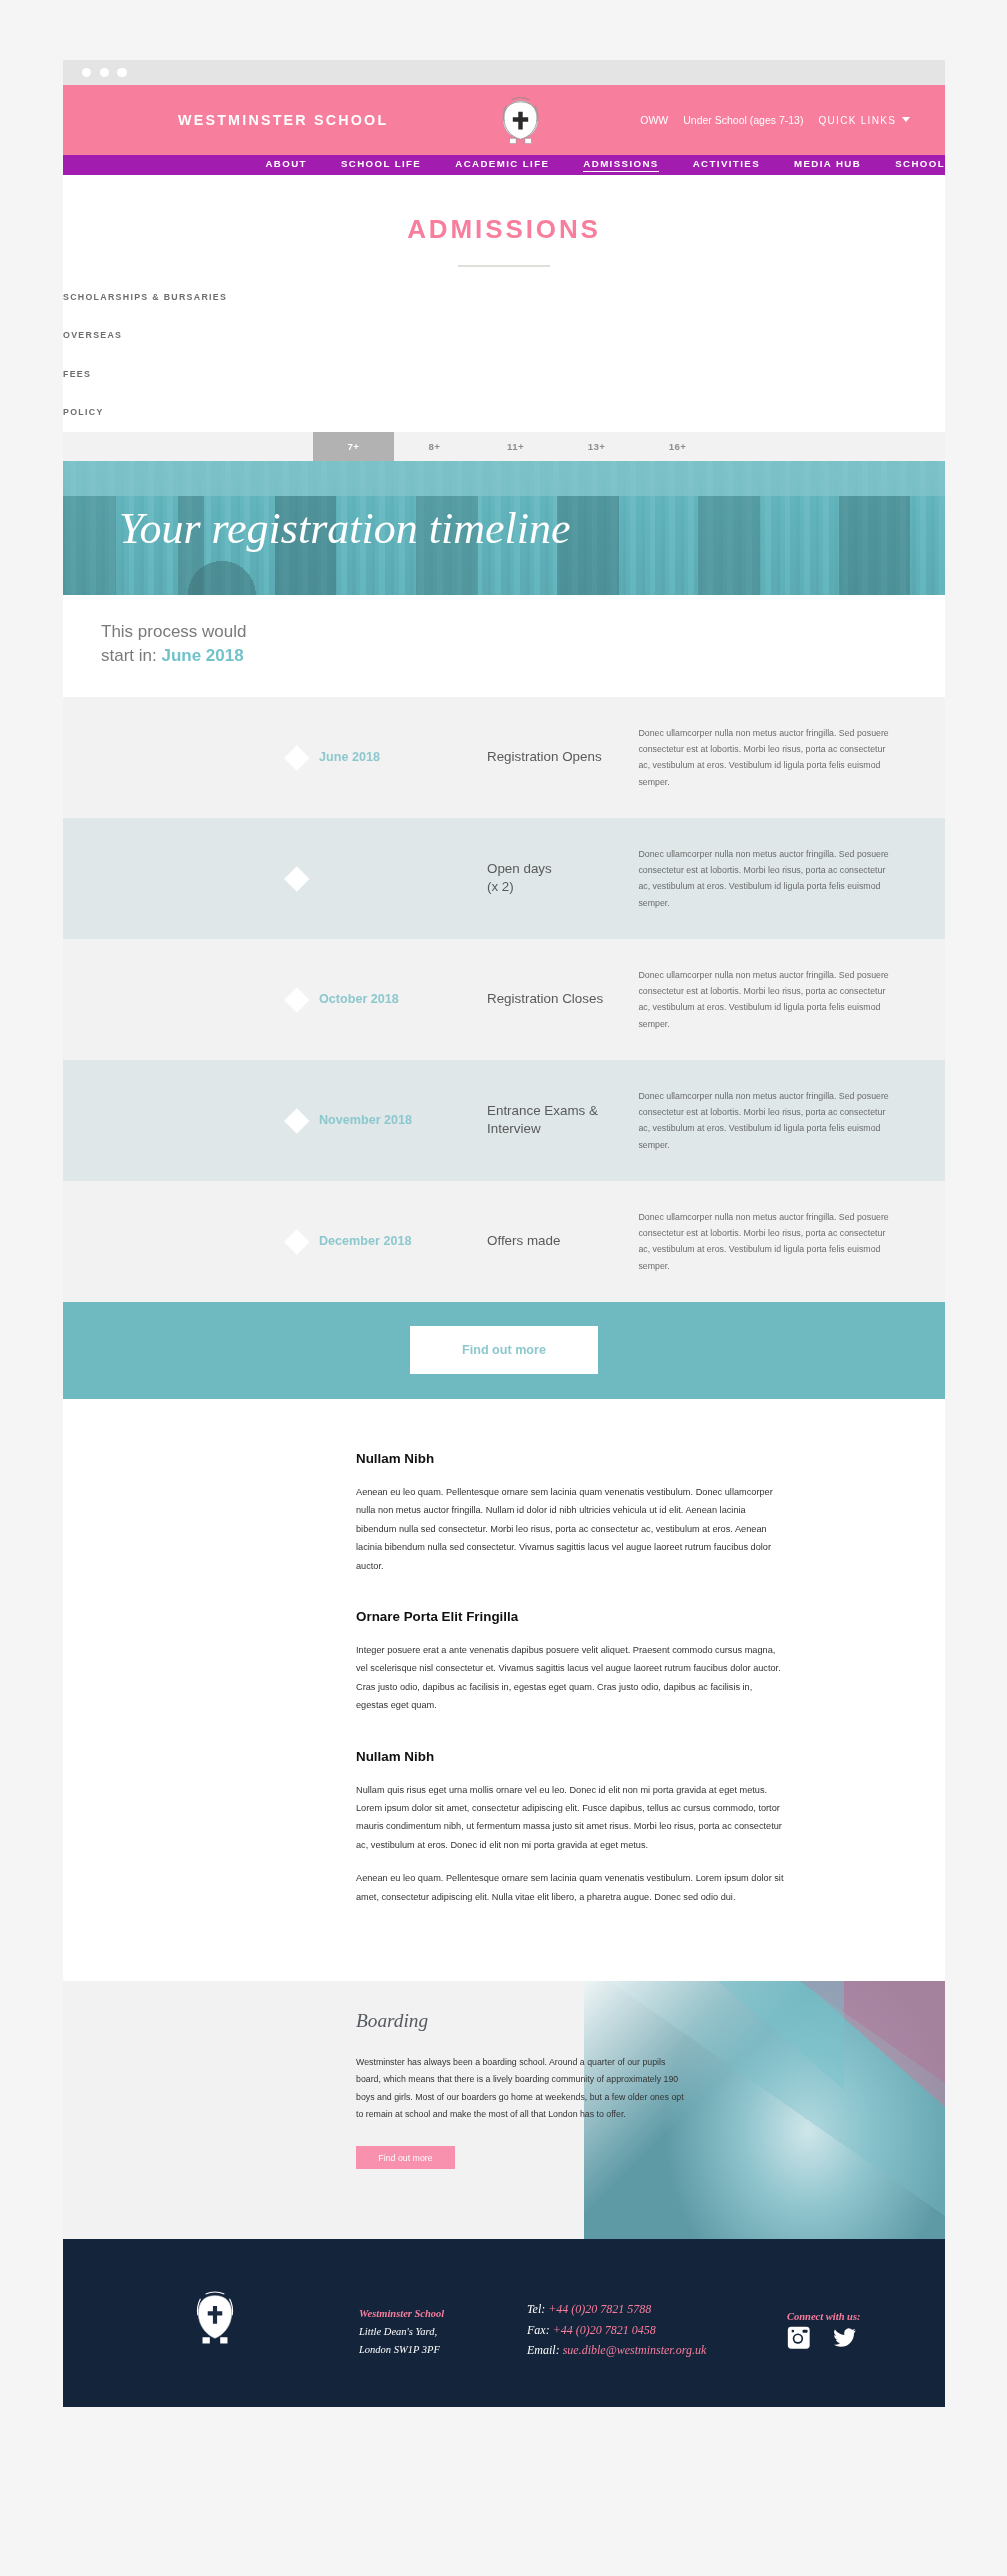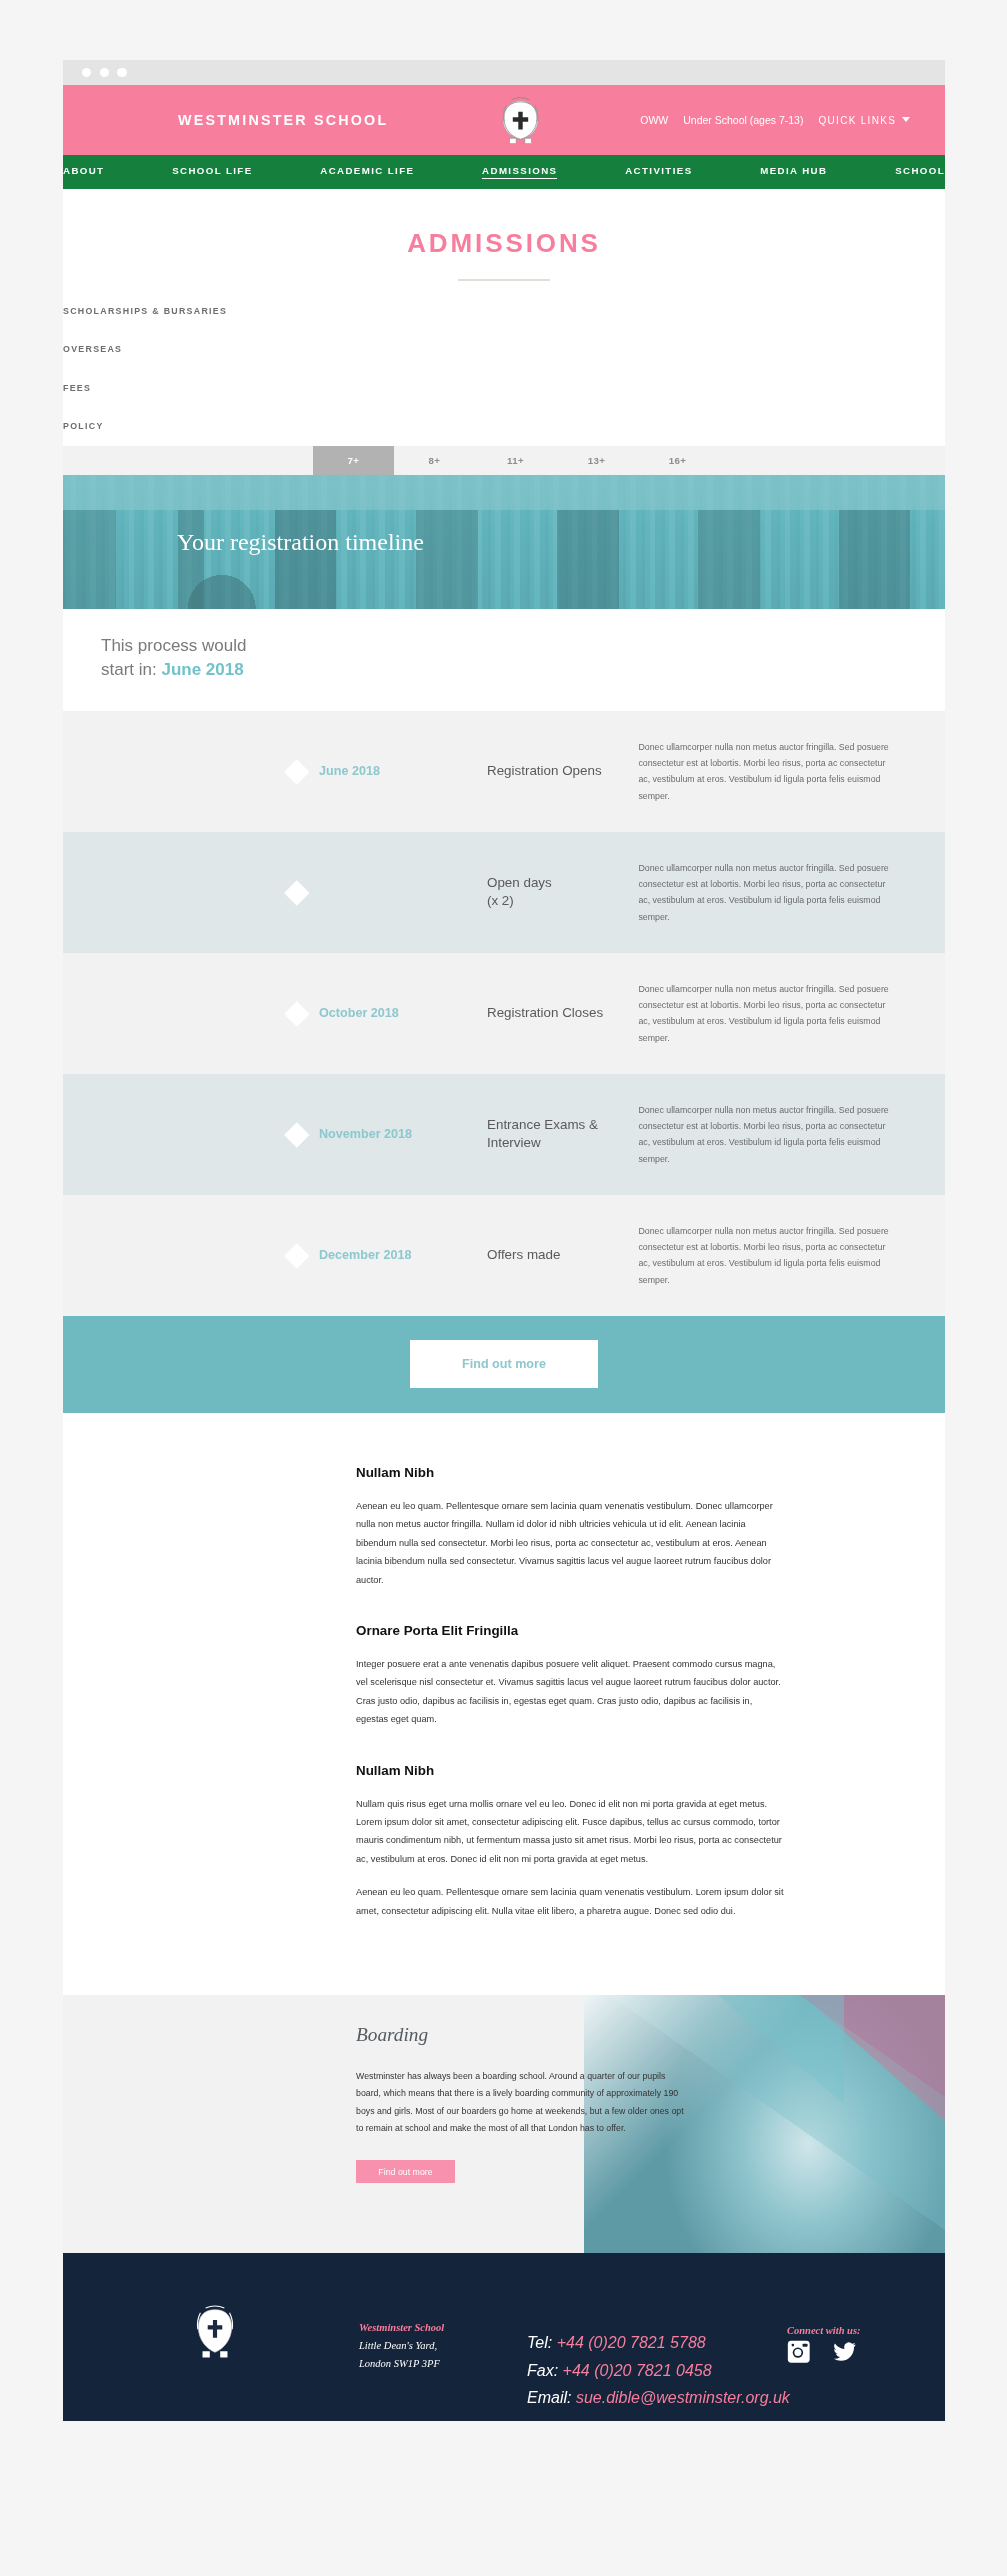--- a/index.html
+++ b/index.html
@@ -68,25 +68,25 @@
     width: 0; height: 0;
     border-left: 4.2px solid transparent;
     border-right: 4.2px solid transparent;
     border-top: 5px solid #ffffff;
     margin-left: 5.9px;
     vertical-align: 1.7px;
   }
 
   
   .mainnav {
-    background: #15803d;
-    height: 34px;
-    display: flex;
-    align-items: center;
-    justify-content: space-between;
+    background: #a21caf;
+    height: 20px;
+    display: flex;
+    align-items: center;
+    justify-content: flex-end;
     gap: 34px;
   }
   .mainnav a {
     color: #ffffff;
     font-size: 9.7px;
     font-weight: bold;
     letter-spacing: 1.4px;
     text-decoration: none;
     padding-bottom: 2.5px;
   }
@@ -177,23 +177,24 @@
         rgba(60,112,118,0.5) 24% 31%, transparent 31% 40%,
         rgba(72,130,136,0.5) 40% 47%, transparent 47% 56%,
         rgba(60,112,118,0.45) 56% 63%, transparent 63% 72%,
         rgba(72,130,136,0.5) 72% 79%, transparent 79% 88%,
         rgba(60,112,118,0.45) 88% 96%, transparent 96% 100%);
   }
   .hero h1 {
     position: relative;
     color: #ffffff;
     font-family: "Liberation Serif", serif;
+    font-style: italic;
     font-weight: normal;
-    font-size: 24px;
-    margin-left: 114px;
+    font-size: 44px;
+    margin-left: 56px;
   }
 
   
   .qualify {
     background: #ffffff;
     display: flex;
     padding: 25px 0 28.6px 0;
   }
   .qualify .col { font-size: 17px; color: #7a7a7a; line-height: 1.42; }
   .qualify .col.a { margin-left: 206px; width: 252px; }
@@ -357,24 +358,24 @@
   .footer .addr {
     position: absolute; left: 296px; top: 66px;
     font-family: "Liberation Serif", serif;
     font-style: italic;
     font-size: 10.5px;
     line-height: 1.72;
     color: #ffffff;
   }
   .footer .addr .school { color: #f77e9d; font-weight: bold; }
   .footer .contact {
-    position: absolute; left: 464px; top: 76px;
-    font-family: Liberation Sans, sans-serif;
+    position: absolute; left: 464px; top: 60px;
+    font-family: Liberation Serif, serif;
     font-style: italic;
-    font-size: 16px;
+    font-size: 12px;
     line-height: 1.72;
     color: #ffffff;
     white-space: nowrap;
   }
   .footer .contact .v { color: #f77e9d; }
   .footer .connect {
     position: absolute; left: 724px; top: 72px;
     font-family: "Liberation Serif", serif;
     font-style: italic;
     font-weight: bold;

